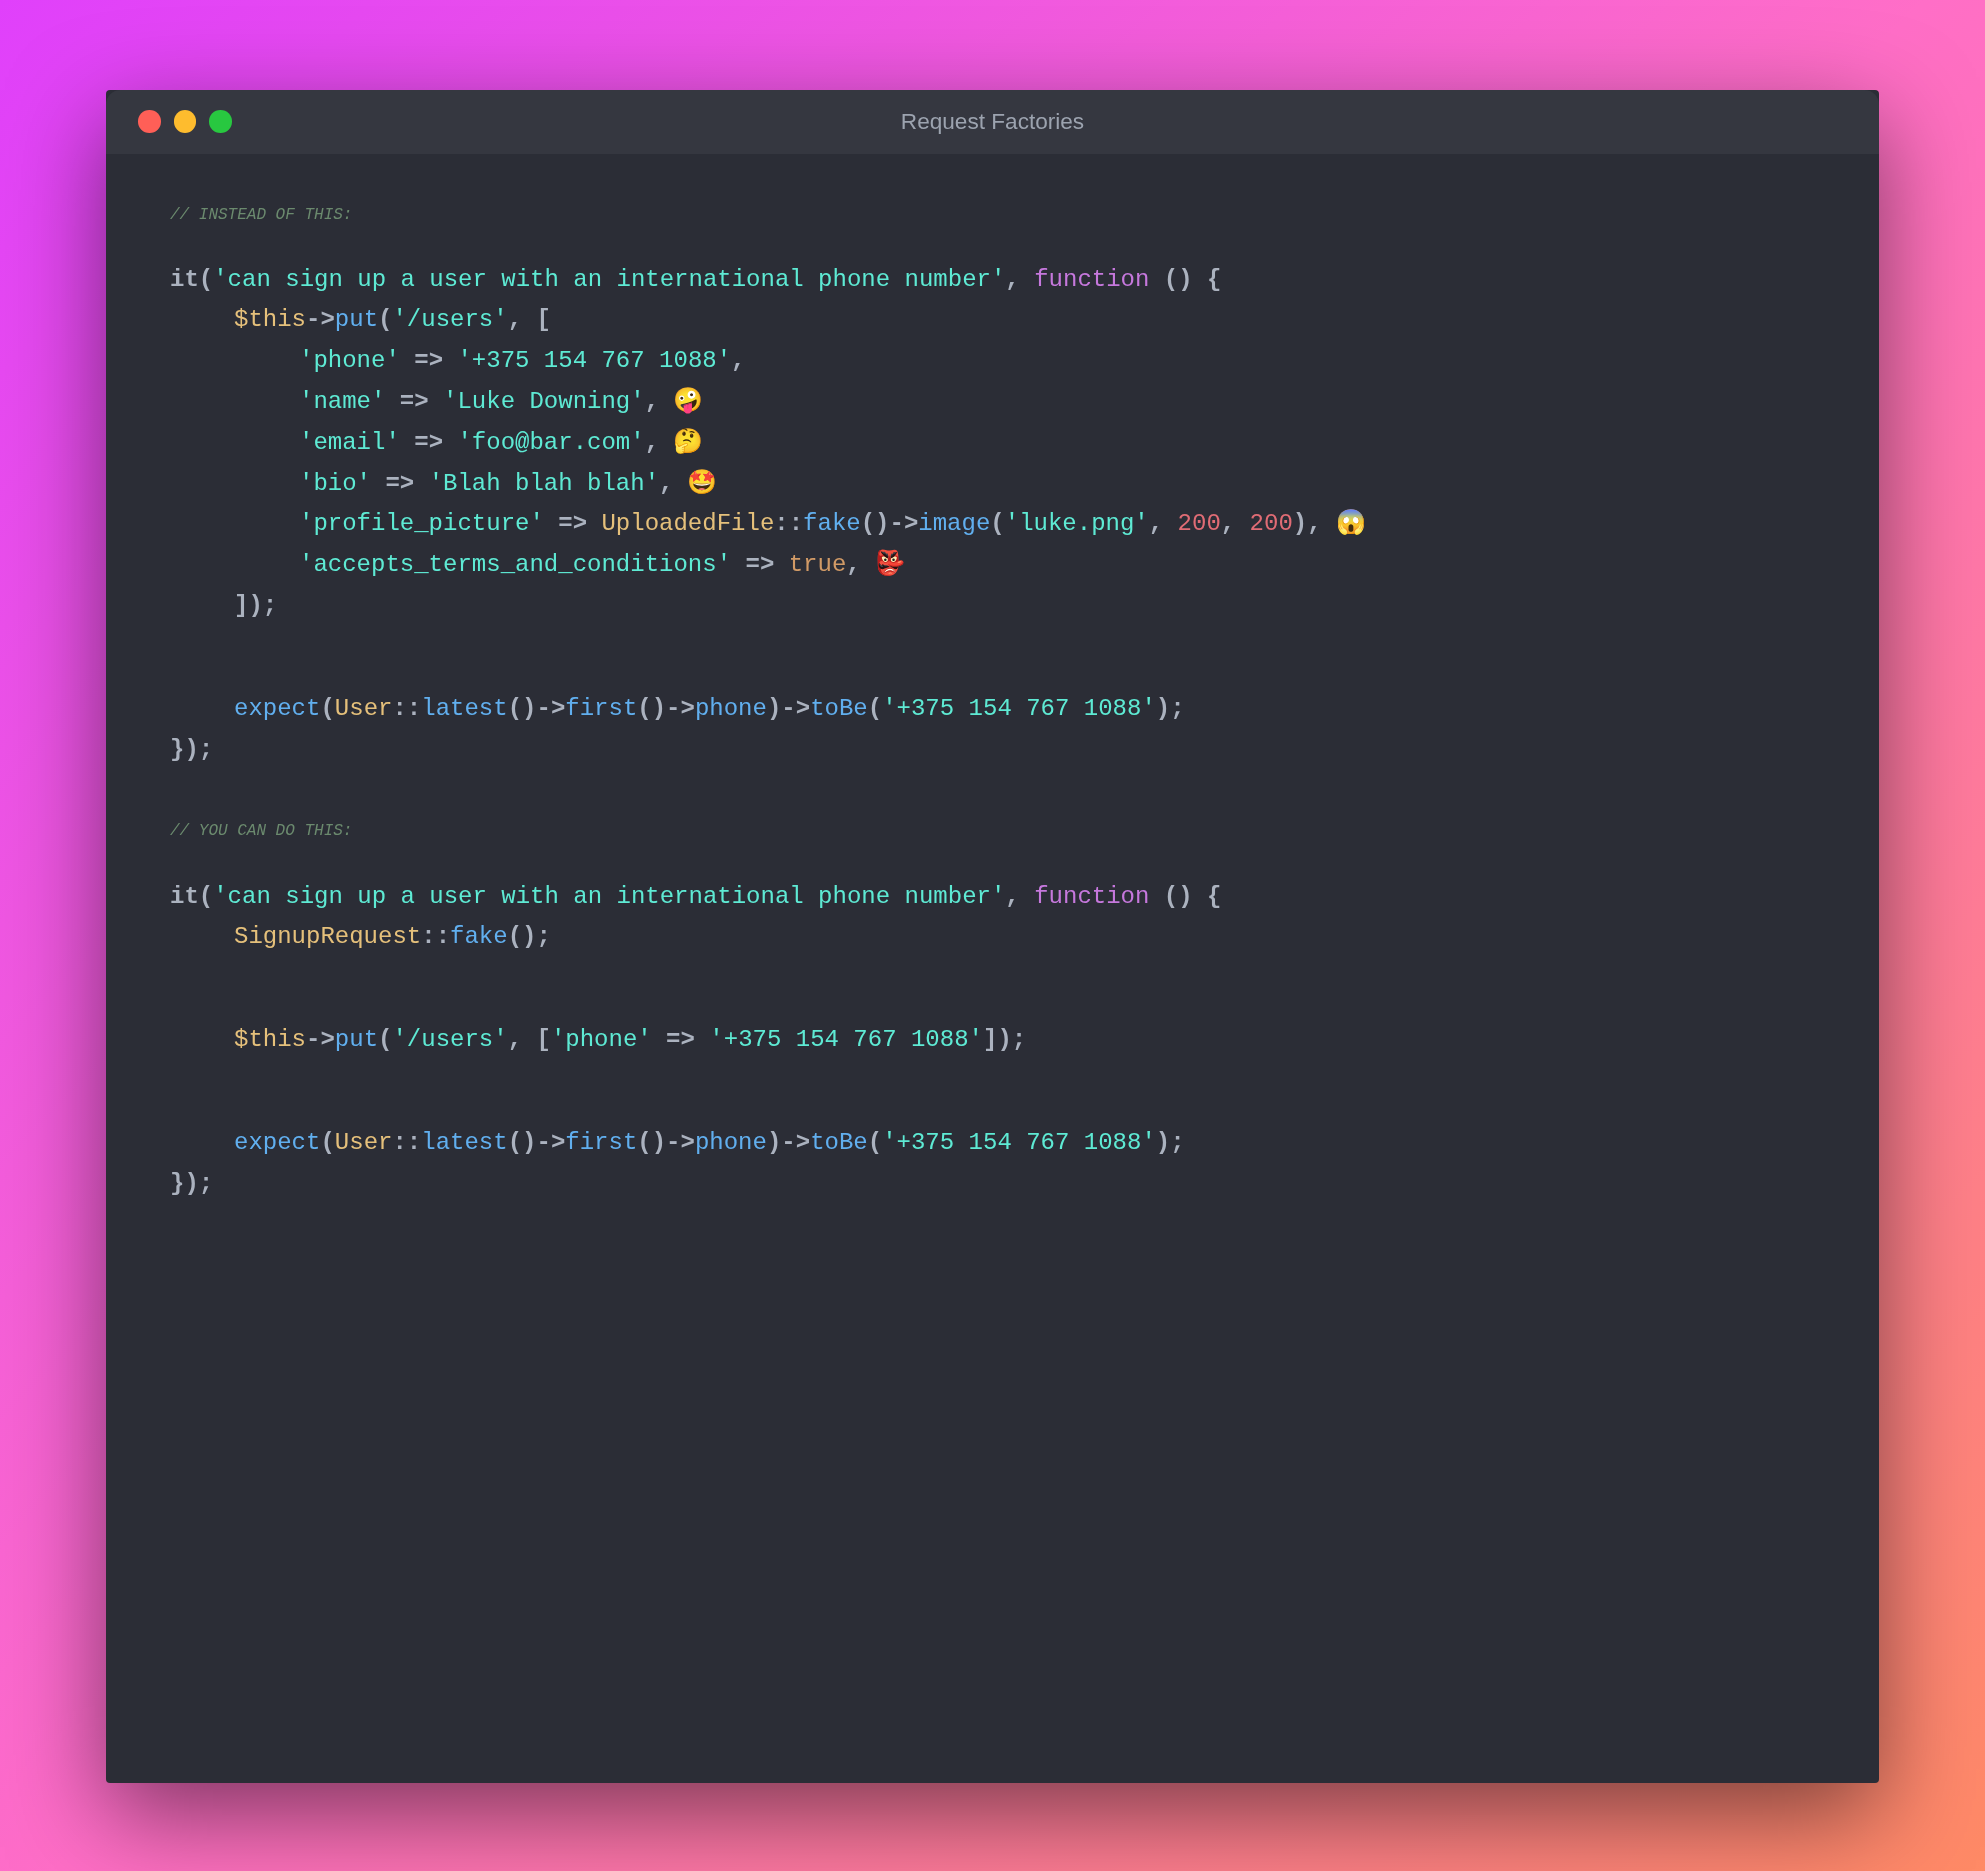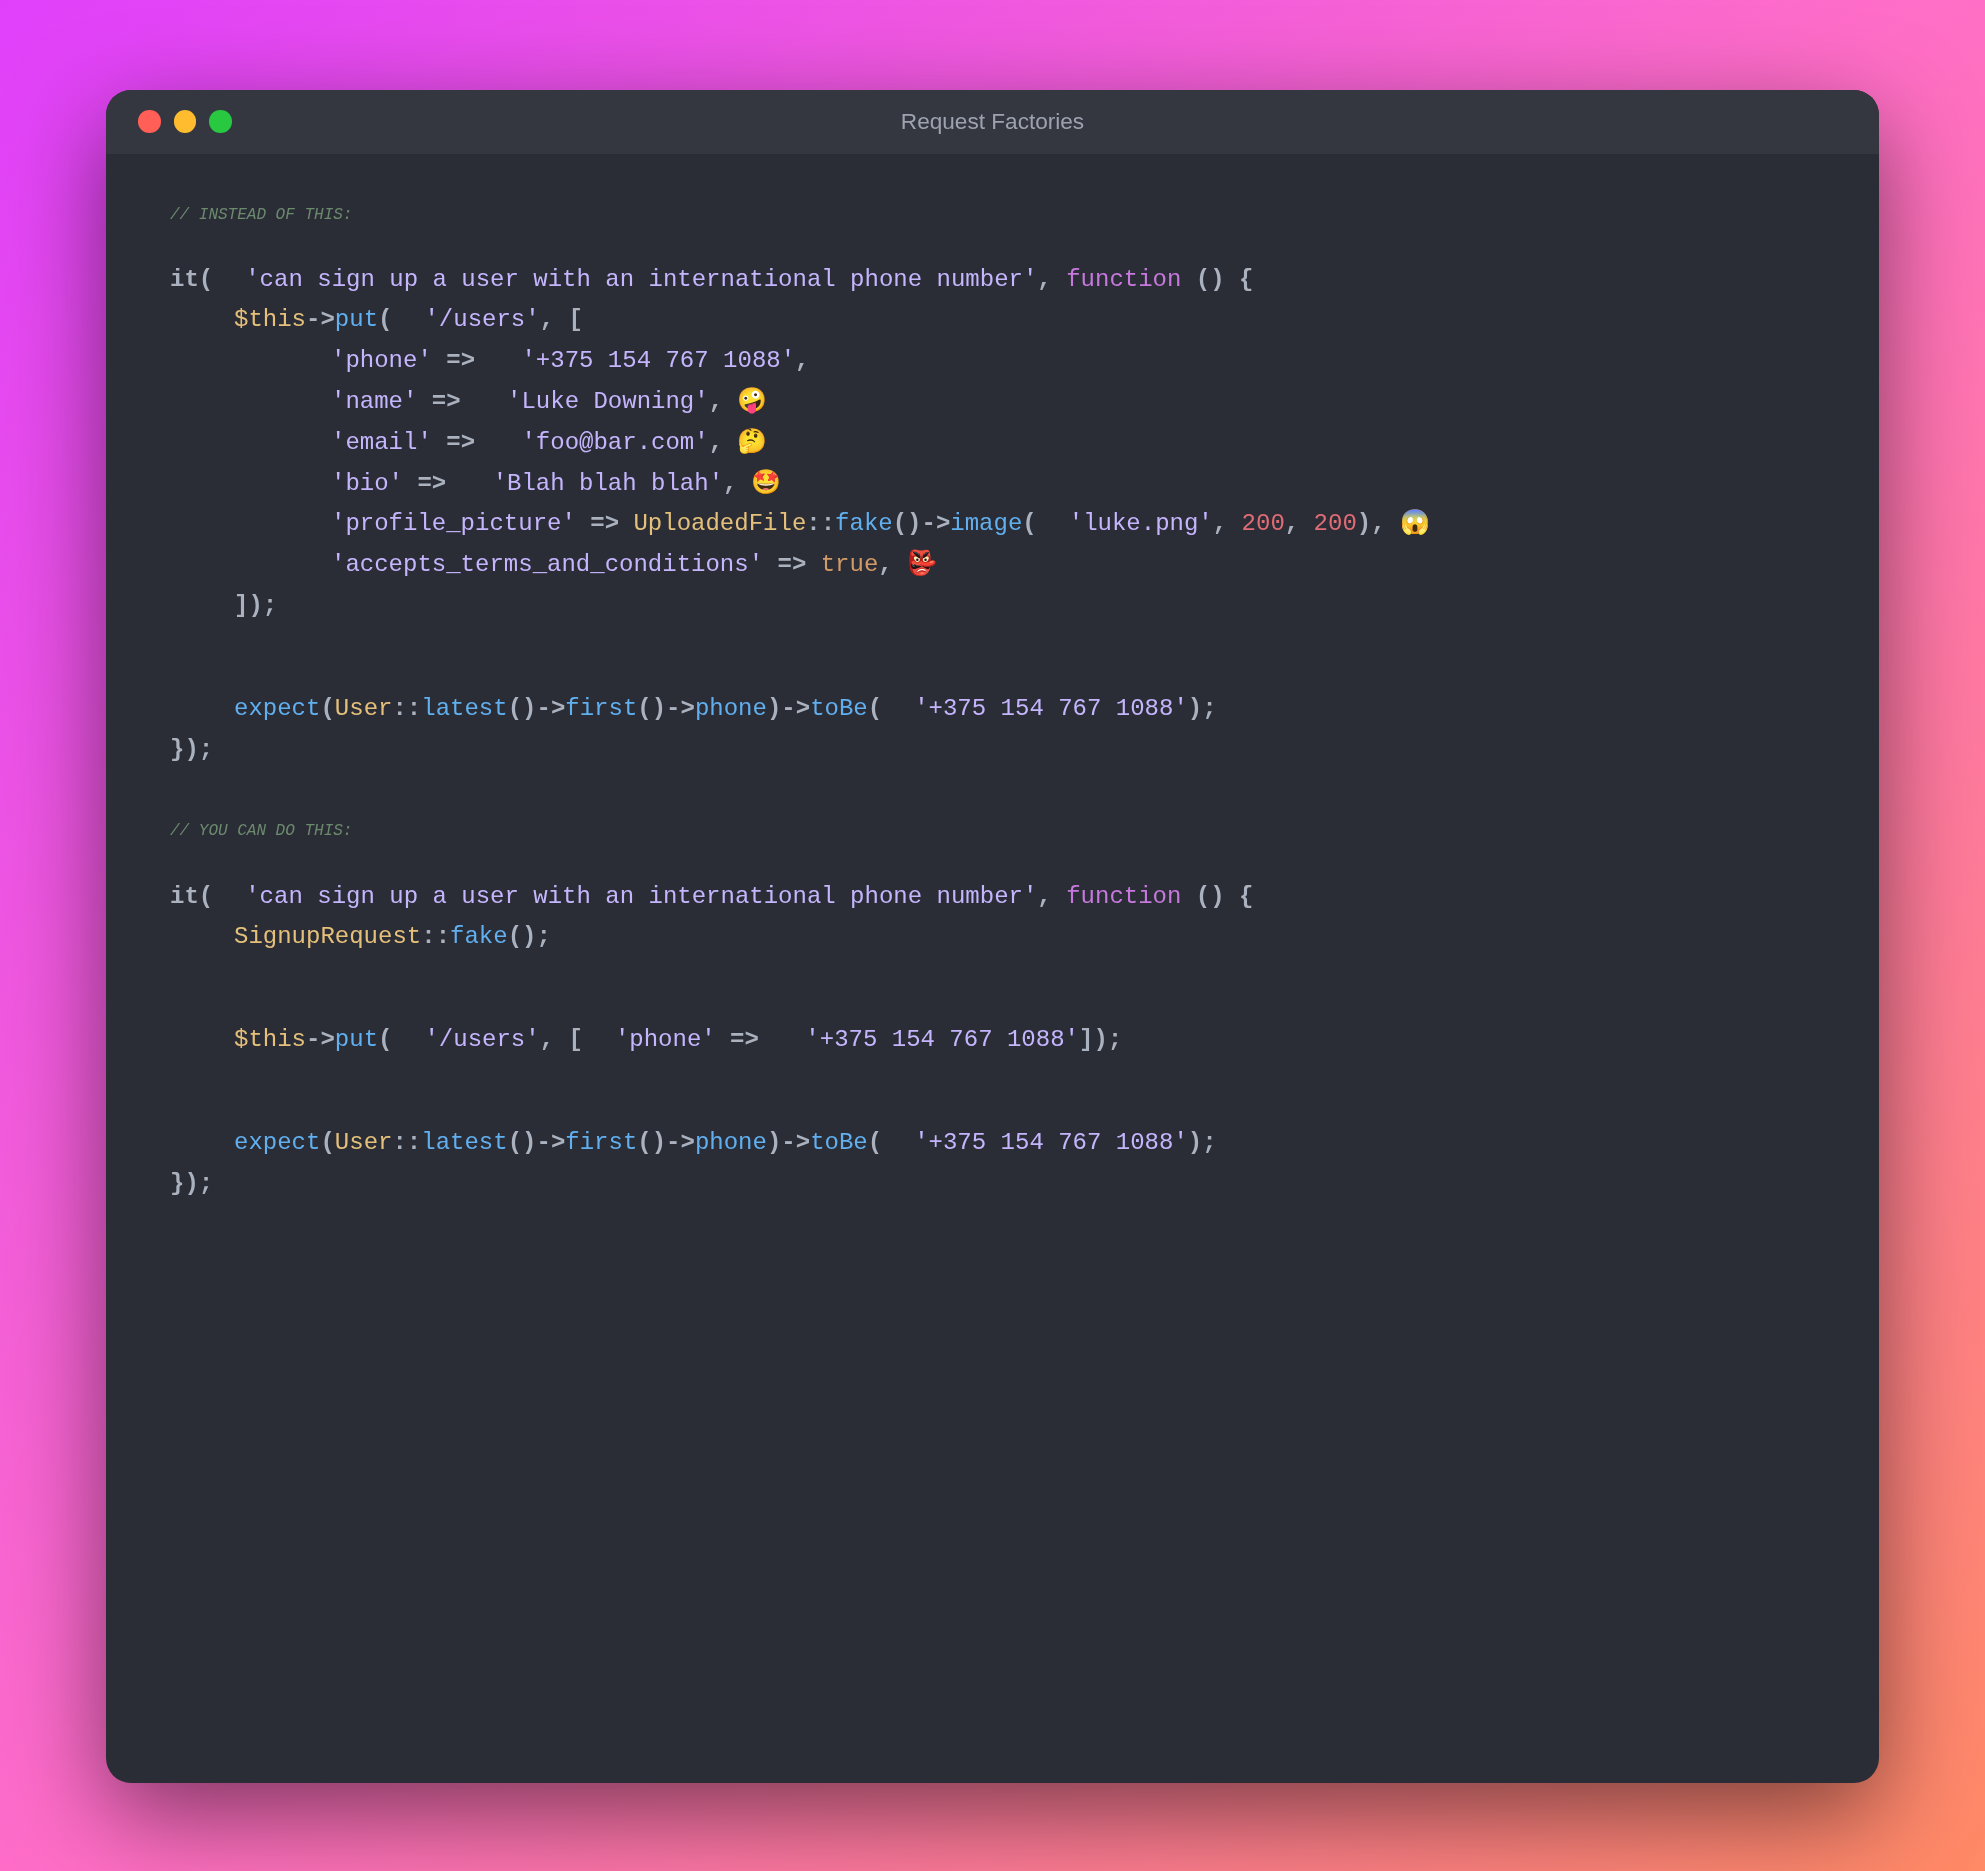--- a/index.html
+++ b/index.html
@@ -15,21 +15,21 @@
       display: flex;
       align-items: center;
       justify-content: center;
       font-family: 'Courier New', Courier, monospace;
     }
 
     .window {
       width: 1773px;
       min-height: 1693px;
       background: #2b2d36;
-      border-radius: 25px;
+      border-radius: 4px;
       box-shadow: 0 32px 97px rgba(0,0,0,0.5);
       overflow: hidden;
       display: flex;
       flex-direction: column;
     }
 
     .titlebar {
       background: #353740;
       height: 64px;
       display: flex;
@@ -92,22 +92,21 @@
 
     .keyword {
       color: #c678dd;
     }
 
     .function-name {
       color: #61afef;
     }
 
     .string {
-      color: #c4b5fd;
-      margin-left: 32px;
+      color: #5eead4;
     }
 
     .number-val {
       color: #e06c75;
     }
 
     .class-name {
       color: #e5c07b;
     }
 

